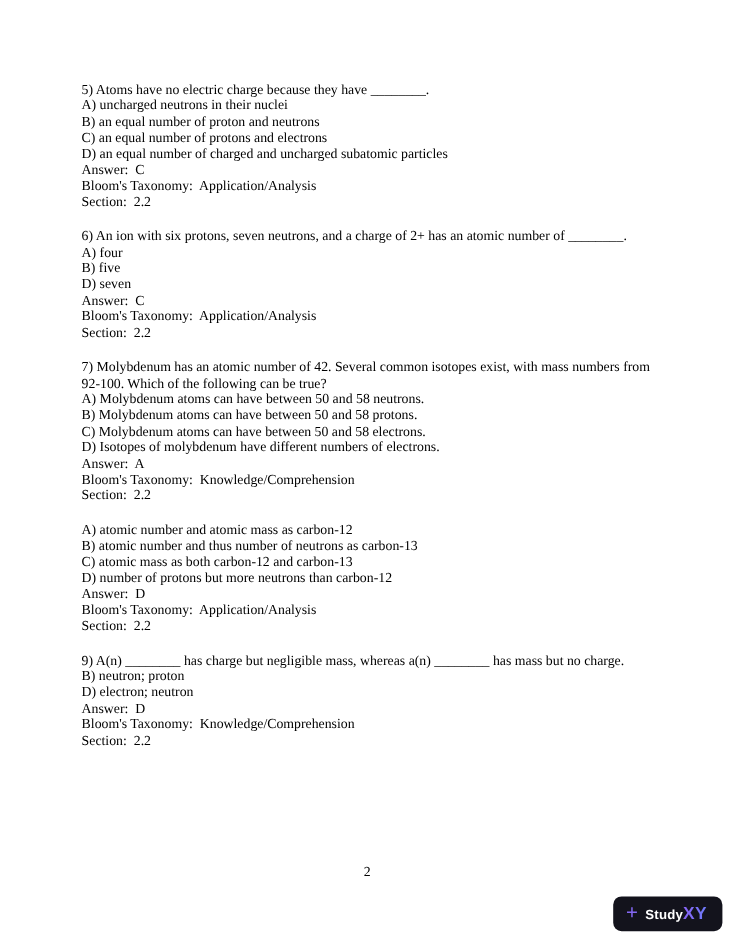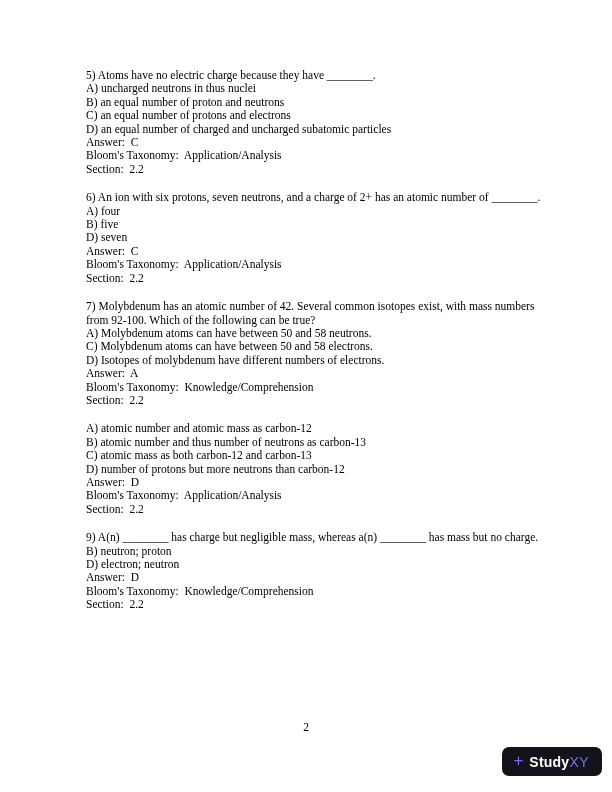--- a/index.html
+++ b/index.html
@@ -10,21 +10,21 @@
     position: relative;
     overflow: hidden;
   }
   .page {
     position: absolute;
     inset: 0;
     background: #ffffff;
   }
   .content {
     position: absolute;
-    left: 86px;
+    left: 68px;
     right: 68px;
     top: 69px;
     font-size: 11.5px;
     line-height: 13.4px;
     color: #000000;
   }
   .content p { white-space: pre-wrap; }
   .question { margin-bottom: 15px; }
   .page-number {
     position: absolute;
@@ -52,45 +52,45 @@
   .plus-icon {
     color: var(--accent, #7d6bf0);
     font-size: 17px;
     font-weight: 400;
     line-height: 1;
     transform: translateY(-1px);
   }
   .brand-study {
     color: var(--brand_text, #ffffff);
     font-weight: 700;
-    font-size: 14px;
+    font-size: 11px;
     letter-spacing: 0.2px;
     margin-top: 25px;
   }
   .brand-xy {
     color: var(--accent, #8a63f6);
     background: linear-gradient(90deg, #8a63f6, #6d7bf7);
     -webkit-background-clip: text;
     background-clip: text;
     -webkit-text-fill-color: transparent;
-    font-weight: 400;
+    font-weight: 700;
     font-size: 14.5px;
     letter-spacing: 0.2px;
   }
 </style>
 </head>
 <body>
 
 <div class="page">
 
   <div class="content">
 
     <div class="question">
       <p>5) Atoms have no electric charge because they have ________.</p>
-      <p>A) uncharged neutrons in thus nuclei</p>
+      <p>A) uncharged neutrons in their nuclei</p>
       <p>B) an equal number of proton and neutrons</p>
       <p>C) an equal number of protons and electrons</p>
       <p>D) an equal number of charged and uncharged subatomic particles</p>
       <p>Answer:  C</p>
       <p>Bloom's Taxonomy:  Application/Analysis</p>
       <p>Section:  2.2</p>
     </div>
 
     <div class="question">
       <p>6) An ion with six protons, seven neutrons, and a charge of 2+ has an atomic number of ________.</p>
@@ -98,20 +98,21 @@
       <p>B) five</p>
       <p>D) seven</p>
       <p>Answer:  C</p>
       <p>Bloom's Taxonomy:  Application/Analysis</p>
       <p>Section:  2.2</p>
     </div>
 
     <div class="question">
       <p>7) Molybdenum has an atomic number of 42. Several common isotopes exist, with mass numbers from 92-100. Which of the following can be true?</p>
       <p>A) Molybdenum atoms can have between 50 and 58 neutrons.</p>
+      <p>B) Molybdenum atoms can have between 50 and 58 protons.</p>
       <p>C) Molybdenum atoms can have between 50 and 58 electrons.</p>
       <p>D) Isotopes of molybdenum have different numbers of electrons.</p>
       <p>Answer:  A</p>
       <p>Bloom's Taxonomy:  Knowledge/Comprehension</p>
       <p>Section:  2.2</p>
     </div>
 
     <div class="question">
       <p>A) atomic number and atomic mass as carbon-12</p>
       <p>B) atomic number and thus number of neutrons as carbon-13</p>

